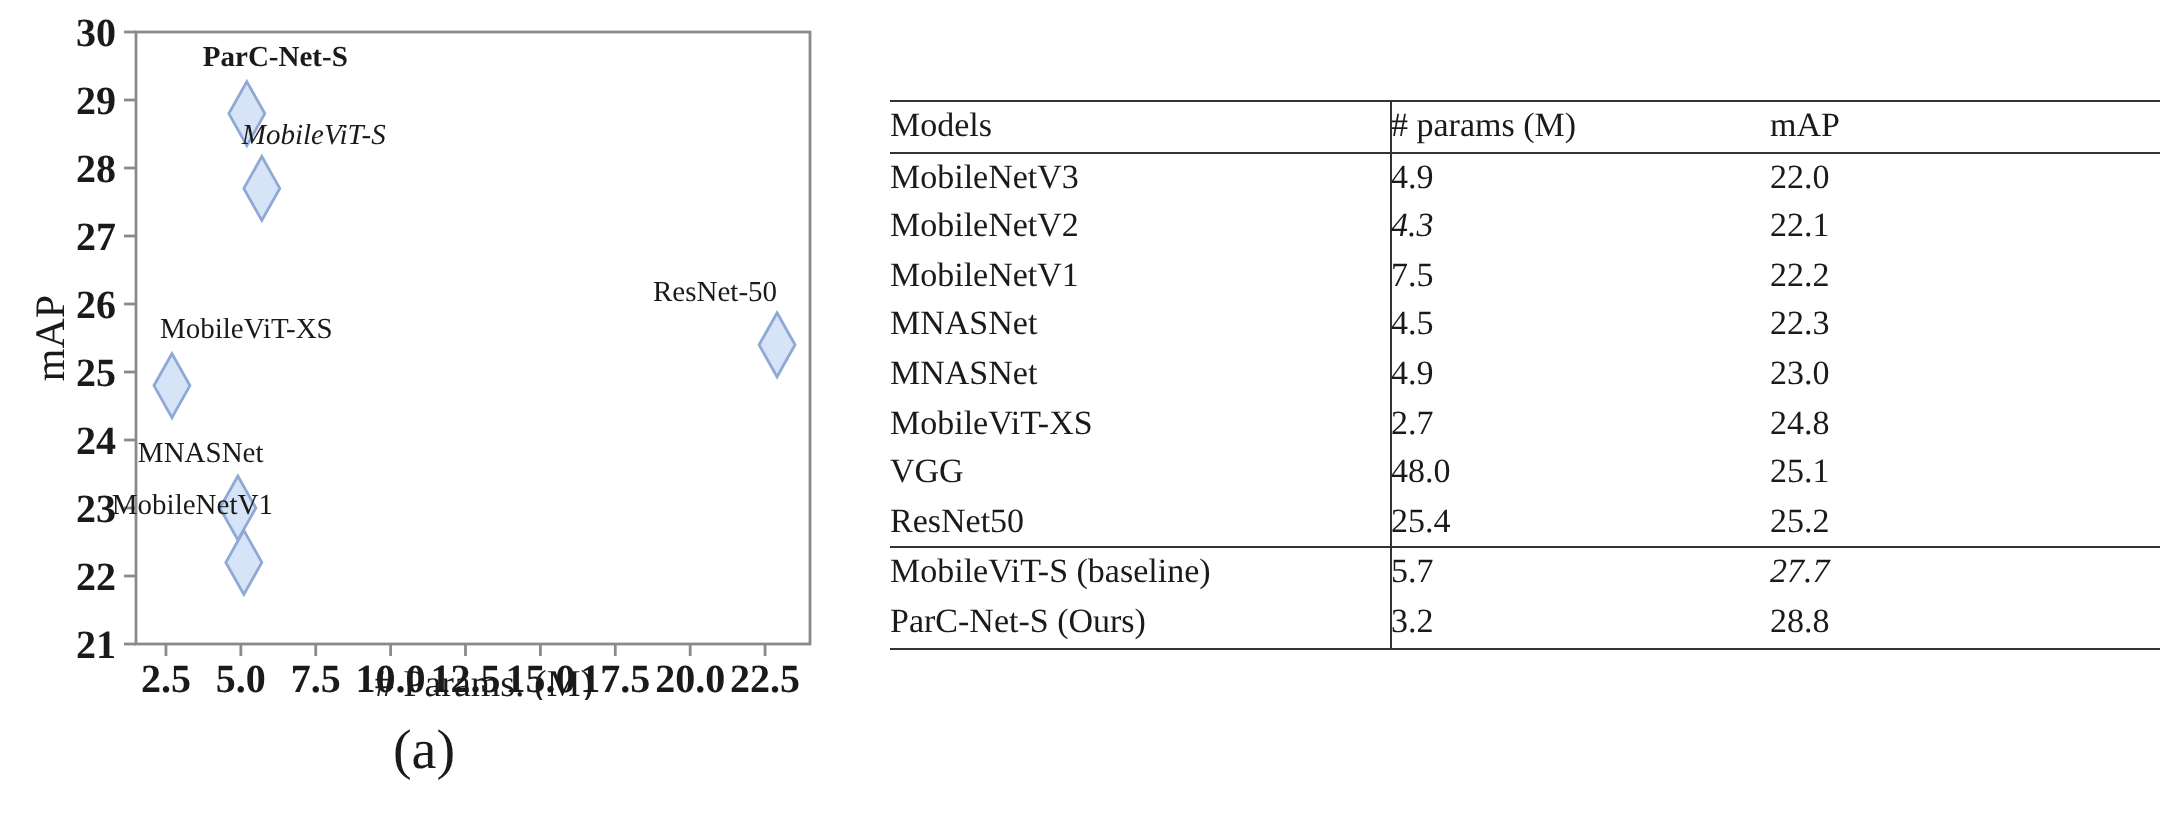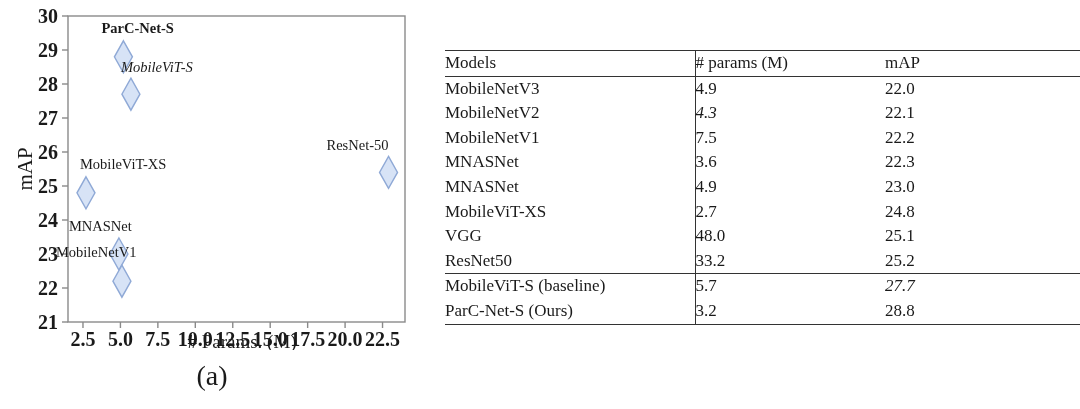--- a/index.html
+++ b/index.html
@@ -203,41 +203,41 @@
           <td class="v-italic">4.3</td>
           <td class="">22.1</td>
         </tr>
         <tr>
           <td class="model-cell vsep">MobileNetV1</td>
           <td class="">7.5</td>
           <td class="">22.2</td>
         </tr>
         <tr>
           <td class="model-cell vsep">MNASNet</td>
-          <td class="">3.6</td>
+          <td class="">4.5</td>
           <td class="">22.3</td>
         </tr>
         <tr>
           <td class="model-cell vsep">MNASNet</td>
           <td class="">4.9</td>
           <td class="">23.0</td>
         </tr>
         <tr>
           <td class="model-cell vsep">MobileViT-XS</td>
           <td class="v-bold">2.7</td>
           <td class="">24.8</td>
         </tr>
         <tr>
           <td class="model-cell vsep">VGG</td>
           <td class="">48.0</td>
           <td class="">25.1</td>
         </tr>
         <tr>
           <td class="model-cell vsep">ResNet50</td>
-          <td class="">33.2</td>
+          <td class="">25.4</td>
           <td class="">25.2</td>
         </tr>
         <tr class="rule-mid">
           <td class="model-cell vsep">MobileViT-S (baseline)</td>
           <td class="">5.7</td>
           <td class="v-italic">27.7</td>
         </tr>
         <tr class="rule-bottom">
           <td class="model-cell vsep">ParC-Net-S (Ours)</td>
           <td class="">3.2</td>

